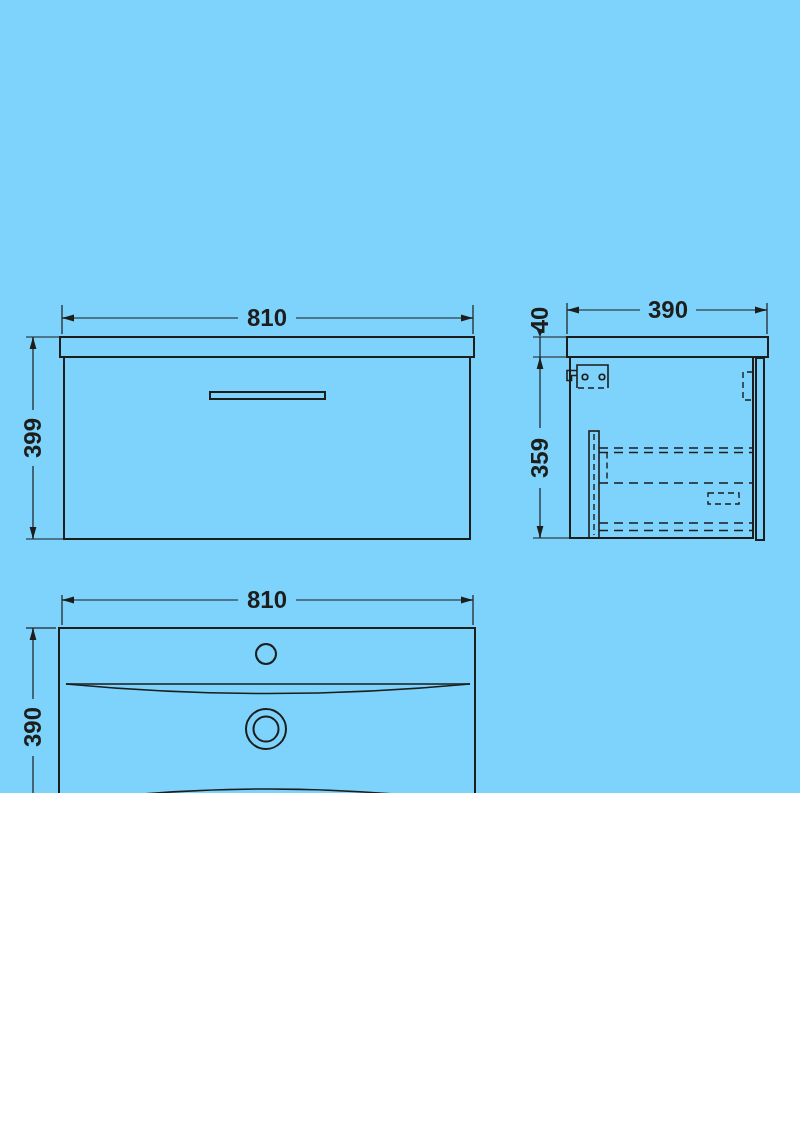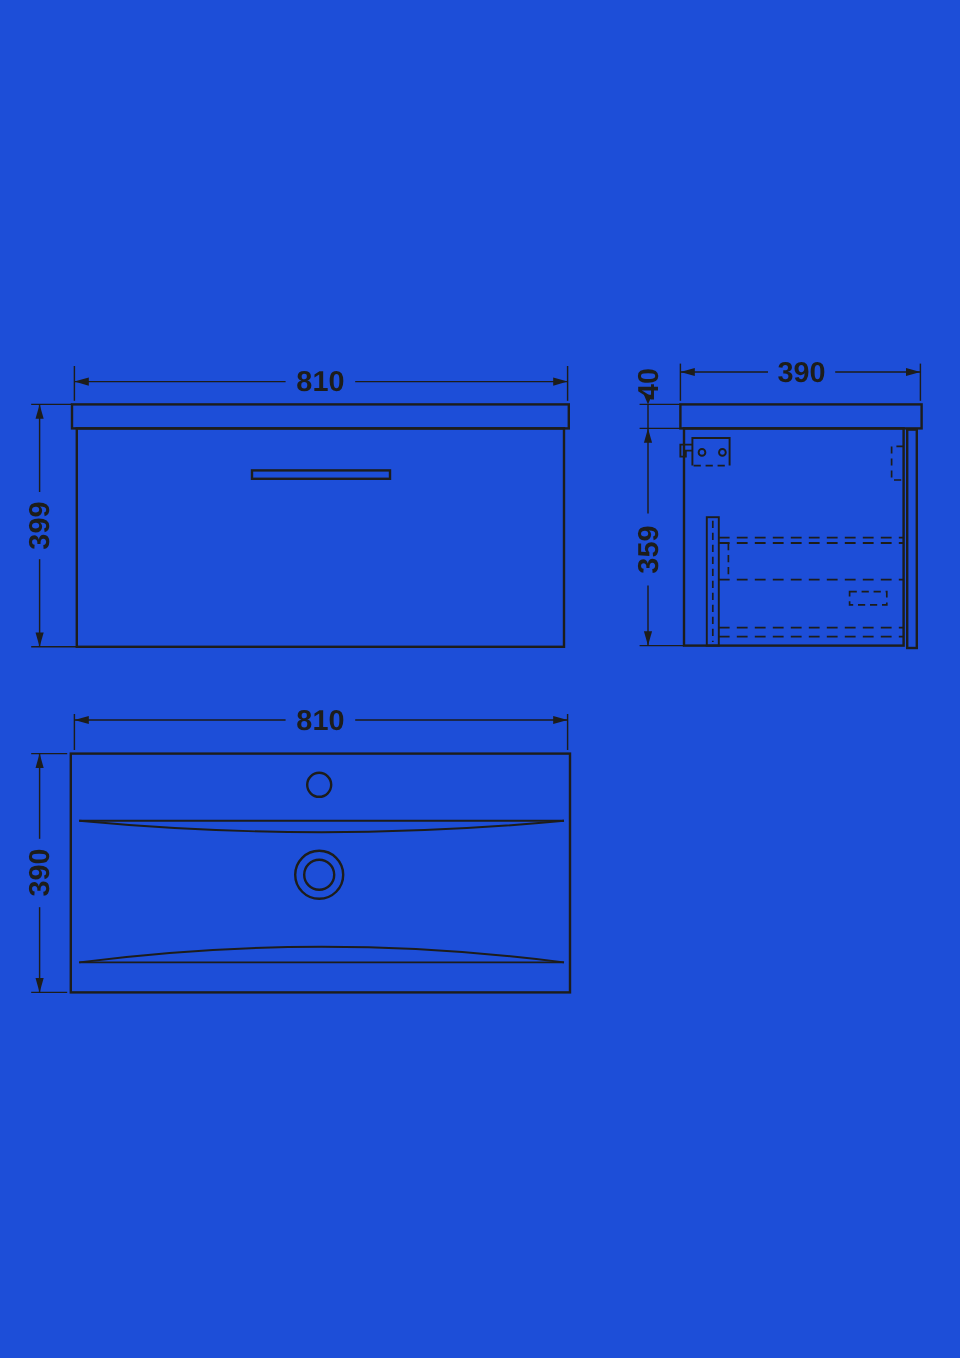--- a/index.html
+++ b/index.html
@@ -4,22 +4,22 @@
 <style>
   html, body {
     margin: 0;
     padding: 0;
     background: #ffffff;
     font-family: "Liberation Sans", sans-serif;
   }
   .canvas {
     position: relative;
     width: 800px;
-    height: 1132px;
-    background: #1d4ed8;
+    height: 793px;
+    background: #7dd3fc;
     overflow: hidden;
   }
   svg { display: block; }
   .obj   { fill: none; stroke: #1d1d1b; stroke-width: 2; }
   .obj-t { fill: none; stroke: #1d1d1b; stroke-width: 1.6; }
   .dim   { fill: none; stroke: #1d1d1b; stroke-width: 1.2; }
   .hid   { fill: none; stroke: #1d1d1b; stroke-width: 1.5; stroke-dasharray: 9 6; }
   .hid-s { fill: none; stroke: #1d1d1b; stroke-width: 1.4; stroke-dasharray: 6 4; }
   .arrow { fill: #1d1d1b; stroke: none; }
   .dim-text {

